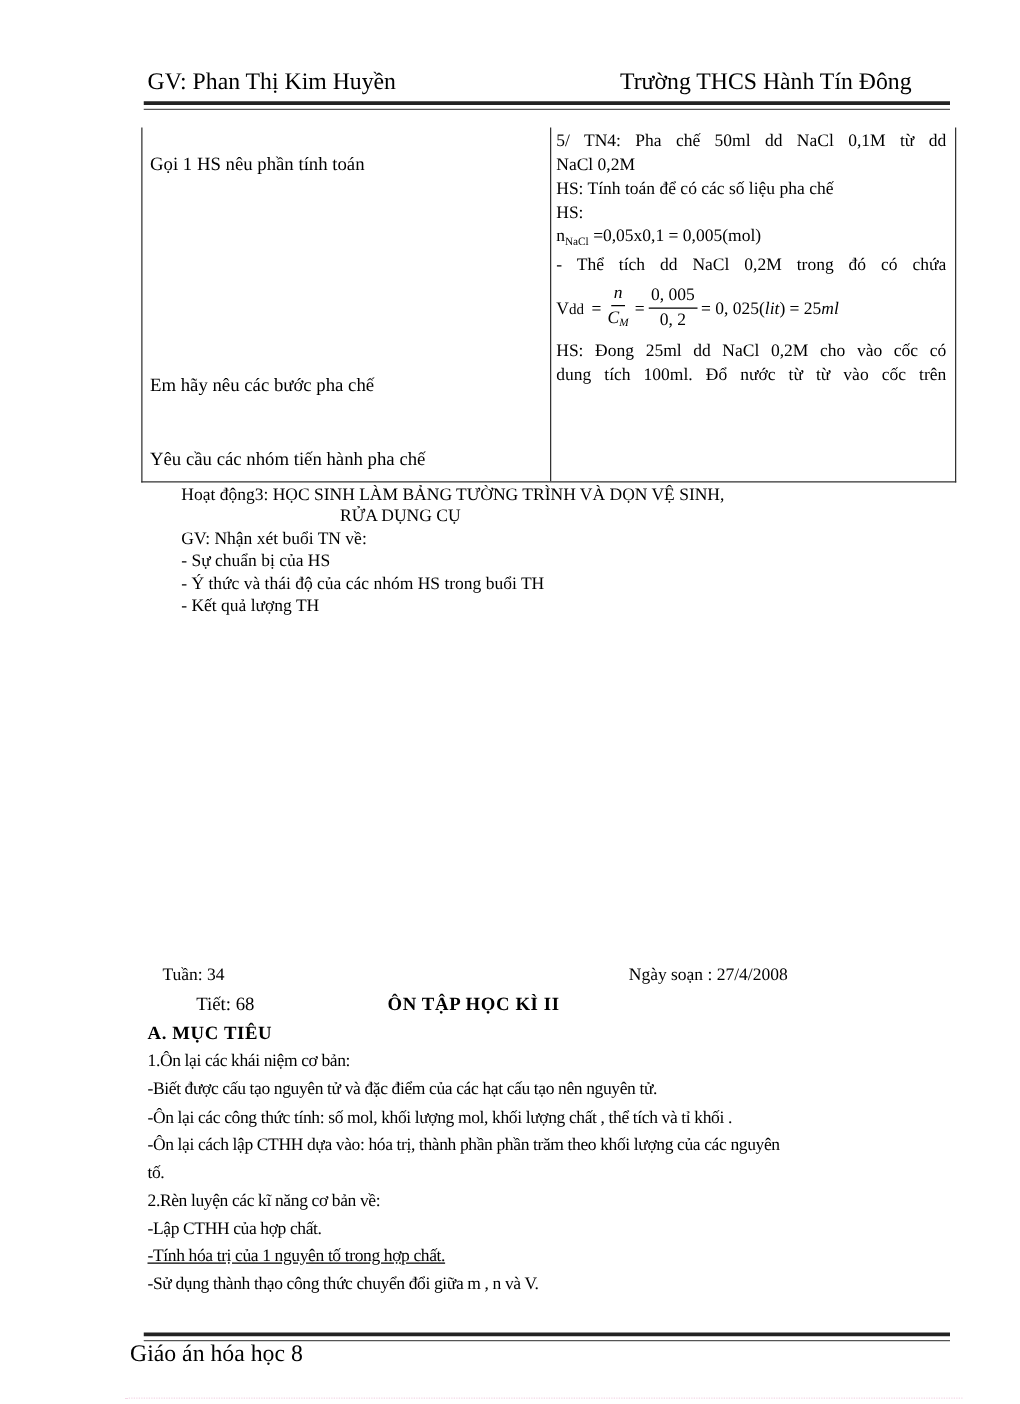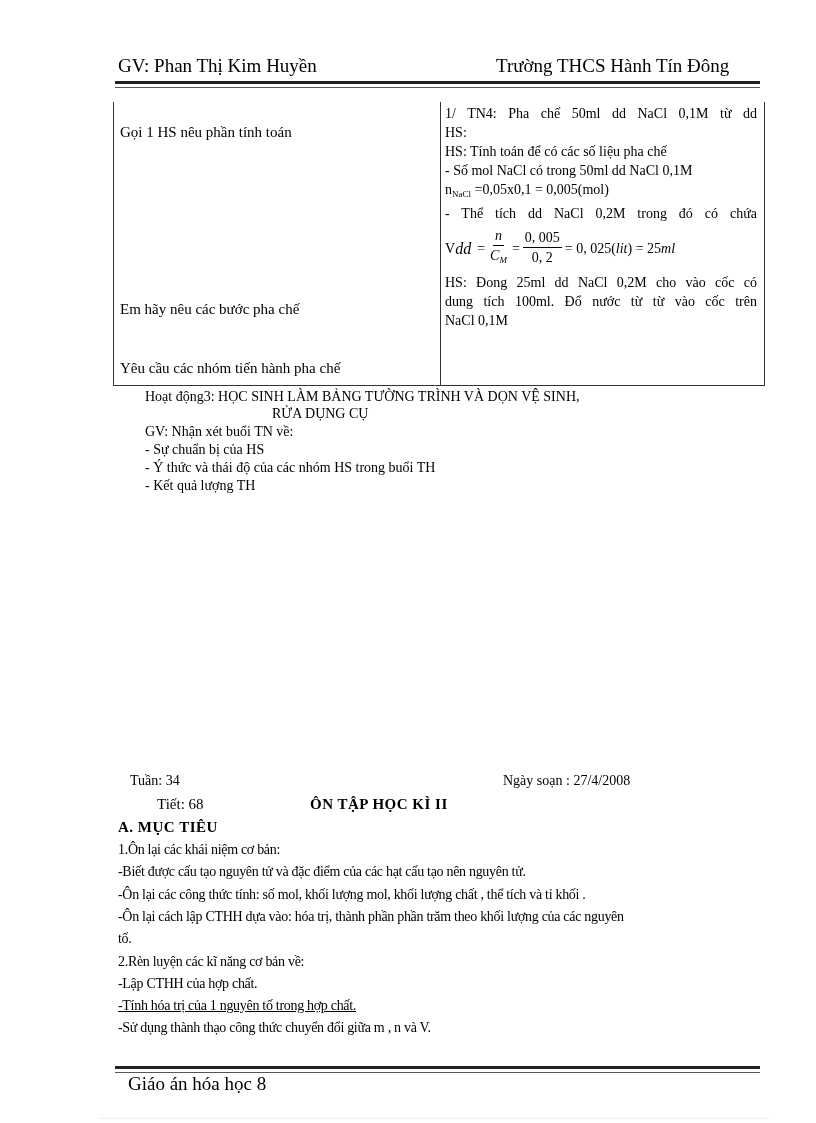--- a/index.html
+++ b/index.html
@@ -27,65 +27,64 @@
     .it { font-style: italic; }
 
     .act { font-size: 14px; line-height: 17px; }
     .sec2 { font-size: 14px; }
     .lbl { font-size: 15px; text-align: center; }
     .title2 { font-size: 15px; font-weight: bold; letter-spacing: 0.5px; }
     .body2 { font-size: 14px; letter-spacing: -0.3px; }
 
     .ftr-rule { position: absolute; left: 115px; top: 1066px; width: 645px; height: 3px;
                 border-top: 3px solid #222; border-bottom: 1px solid #555; }
-    .ftr { left: 128px; top: 1073px; font-size: 19px; text-align: center; }
+    .ftr { left: 104px; top: 1073px; font-size: 19px; text-align: center; }
     .dots { position: absolute; left: 100px; top: 1118px; width: 670px; border-top: 1px dotted #f3d6e6; }
   </style>
 </head>
 <body>
 
 <div class="abs hdr-left">GV: Phan Thị Kim Huyền</div>
 <div class="abs hdr-right">Trường THCS  Hành Tín Đông</div>
 <div class="hdr-rule"></div>
 
 <div class="tbl"></div>
 <div class="col-div"></div>
 
 <div class="lc" style="top:124px;">Gọi 1 HS nêu phần tính  toán</div>
 <div class="lc" style="top:301px;">Em hãy nêu các bước pha chế</div>
 <div class="lc" style="top:360px;">Yêu cầu các nhóm  tiến  hành  pha chế</div>
 
 <div class="rc" style="top:104px;">
-  <span class="just">1/ TN4: Pha chế 50ml dd NaCl 0,1M từ dd</span>
+  <span class="just">5/ TN4: Pha chế 50ml dd NaCl 0,1M từ dd</span>
+  <span class="ln">NaCl 0,2M</span>
+  <span class="ln">HS: Tính  toán để có các số liệu  pha chế</span>
   <span class="ln">HS:</span>
-  <span class="ln">HS: Tính  toán để có các số liệu  pha chế</span>
-  <span class="ln">- Số mol  NaCl có trong  50ml  dd NaCl 0,1M</span>
   <span class="ln"><span>n</span><span class="sub">NaCl</span><span> =0,05x0,1 = 0,005(mol)</span></span>
   <span class="just">- Thể tích dd NaCl 0,2M trong đó có chứa</span>
   <div class="formula">
     <span>V</span>
-      <span class="sub" style="font-size:16px;font-style:italic;">dd</span>
+      <span class="sub" style="font-size:12px;">dd</span>
     <span style="margin-left:6px;">=</span>
     <span class="frac">
       <span class="num it">n</span>
       <span class="den it"><span>C</span><span class="sub">M</span></span>
     </span>
     <span>=</span>
     <span class="frac">
       <span class="num">0, 005</span>
       <span class="den">0, 2</span>
     </span>
     <span>= 0, 025(</span>
       <span class="it">lit</span>
       <span>) = 25</span>
       <span class="it">ml</span>
   </div>
   <span class="just">HS: Đong 25ml dd NaCl 0,2M cho vào cốc có</span>
   <span class="just">dung  tích  100ml. Đổ nước từ từ vào cốc trên</span>
-  <span class="ln">NaCl 0,1M</span>
 </div>
 
 <div class="abs act" style="left:145px; top:388px;">Hoạt động3:  HỌC SINH LÀM BẢNG TƯỜNG TRÌNH VÀ DỌN VỆ SINH,</div>
 <div class="abs act" style="left:272px; top:405px;">RỬA DỤNG CỤ</div>
 <div class="abs act" style="left:145px; top:423px;">GV: Nhận xét buổi TN về:</div>
 <div class="abs act" style="left:145px; top:441px;">- Sự chuẩn  bị của HS</div>
 <div class="abs act" style="left:145px; top:459px;">- Ý thức và thái độ của các nhóm HS trong buổi TH</div>
 <div class="abs act" style="left:145px; top:477px;">- Kết quả lượng TH</div>
 
 <div class="abs sec2" style="left:130px; top:773px;">Tuần: 34</div>

